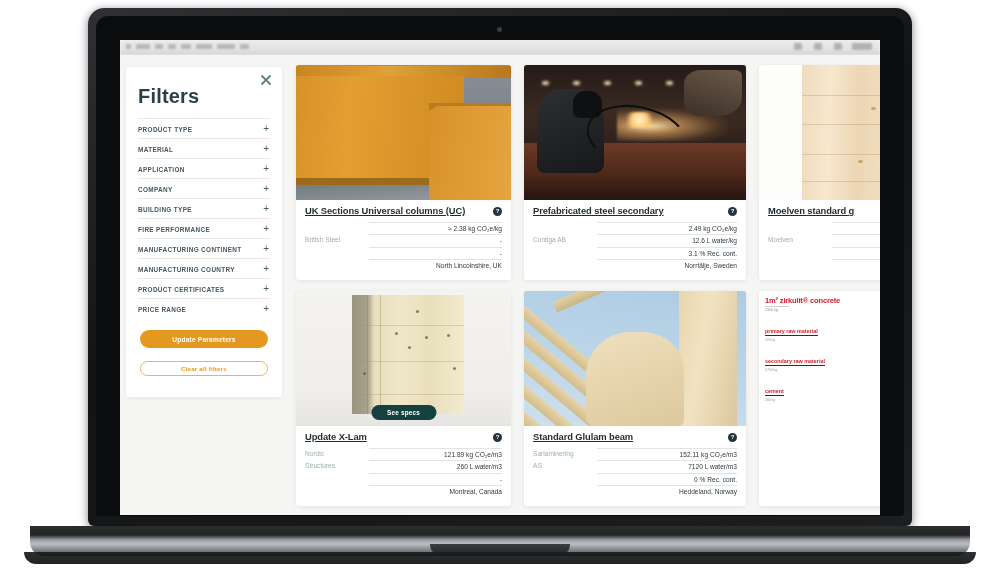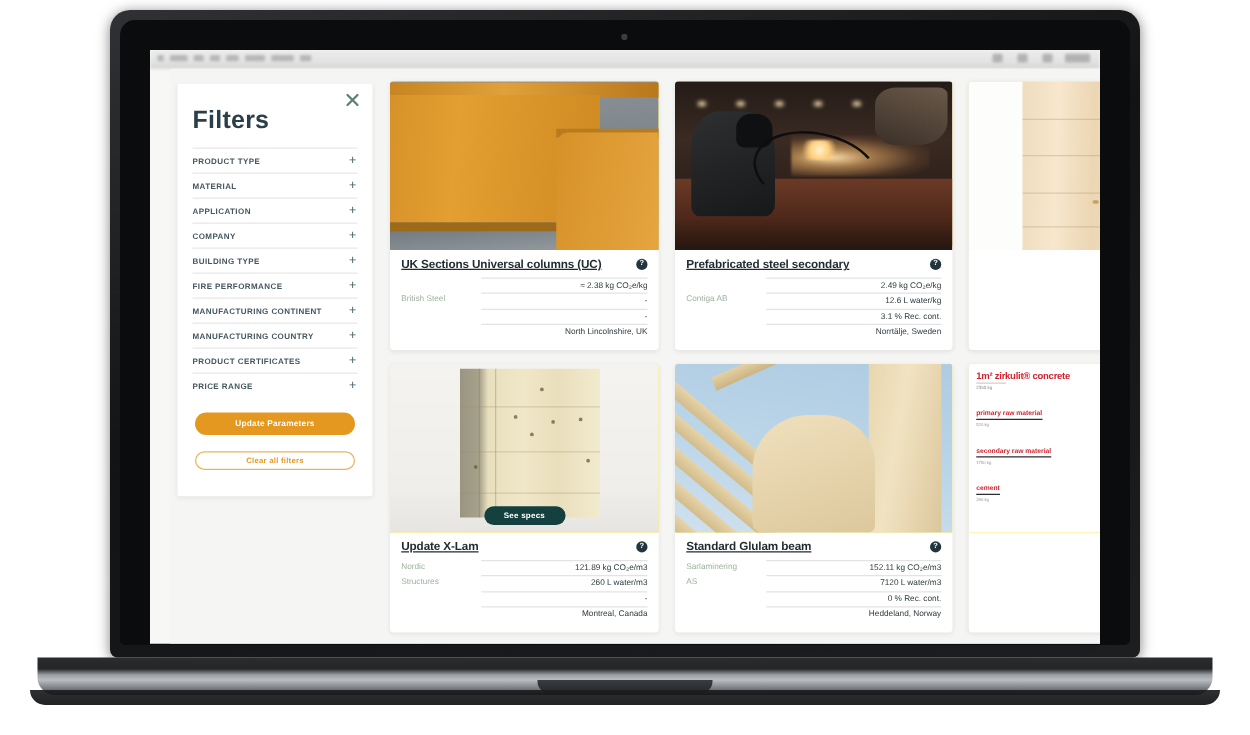--- a/index.html
+++ b/index.html
@@ -62,21 +62,21 @@
     background: #b7b7b7; border-radius: 1px;
     font-size: 0; color: transparent; overflow: hidden;
   }
   .chrome-right-icon {
     position: absolute; top: 3px; width: 8px; height: 7px;
     background: #b2b2b2; border-radius: 1px;
     font-size: 0; color: transparent; overflow: hidden;
   }
 
   #page-area {
-    position: absolute; left: 16px; top: 15px; width: 760px; height: 460px;
+    position: absolute; left: 0; top: 15px; width: 760px; height: 460px;
     background: #f5f5f3;
   }
 
   
   #filters-panel {
     position: absolute; left: 6px; top: 12px; width: 156px; height: 330px;
     background: #ffffff;
     border-radius: 2px;
     box-shadow: 0 1px 4px rgba(0,0,0,.07);
     padding: 10px 12px 0 12px;
@@ -420,20 +420,37 @@
               <div class="tb-block"></div>
               <div class="tb-line" style="top:22%;"></div>
               <div class="tb-line" style="top:44%;"></div>
               <div class="tb-line" style="top:66%;"></div>
               <div class="tb-line" style="top:86%;"></div>
 
               <div class="tb-knot" style="left:70%;top:31%;"></div>
               <div class="tb-knot" style="left:62%;top:70%;"></div>
             </div>
           </div>
+          <div class="card-body">
+            <div class="card-title-row">
+              <div class="card-title">Moelven standard g</div>
+
+            </div>
+            <div class="card-specs">
+              <div class="card-company">
+                <div>Moelven</div>
+              </div>
+              <div class="spec-list">
+                <div class="spec-row"></div>
+                <div class="spec-row"></div>
+                <div class="spec-row"></div>
+                <div class="spec-row"></div>
+              </div>
+            </div>
+          </div>
         </div>
 
         <div class="product-card">
           <div class="card-media">
             <div class="img-clt">
               <div class="clt-panel"></div>
               <div class="clt-vert" style="left:33%;"></div>
               <div class="clt-vert" style="left:39%;"></div>
               <div class="clt-seam" style="top:25%;"></div>
               <div class="clt-seam" style="top:52%;"></div>

